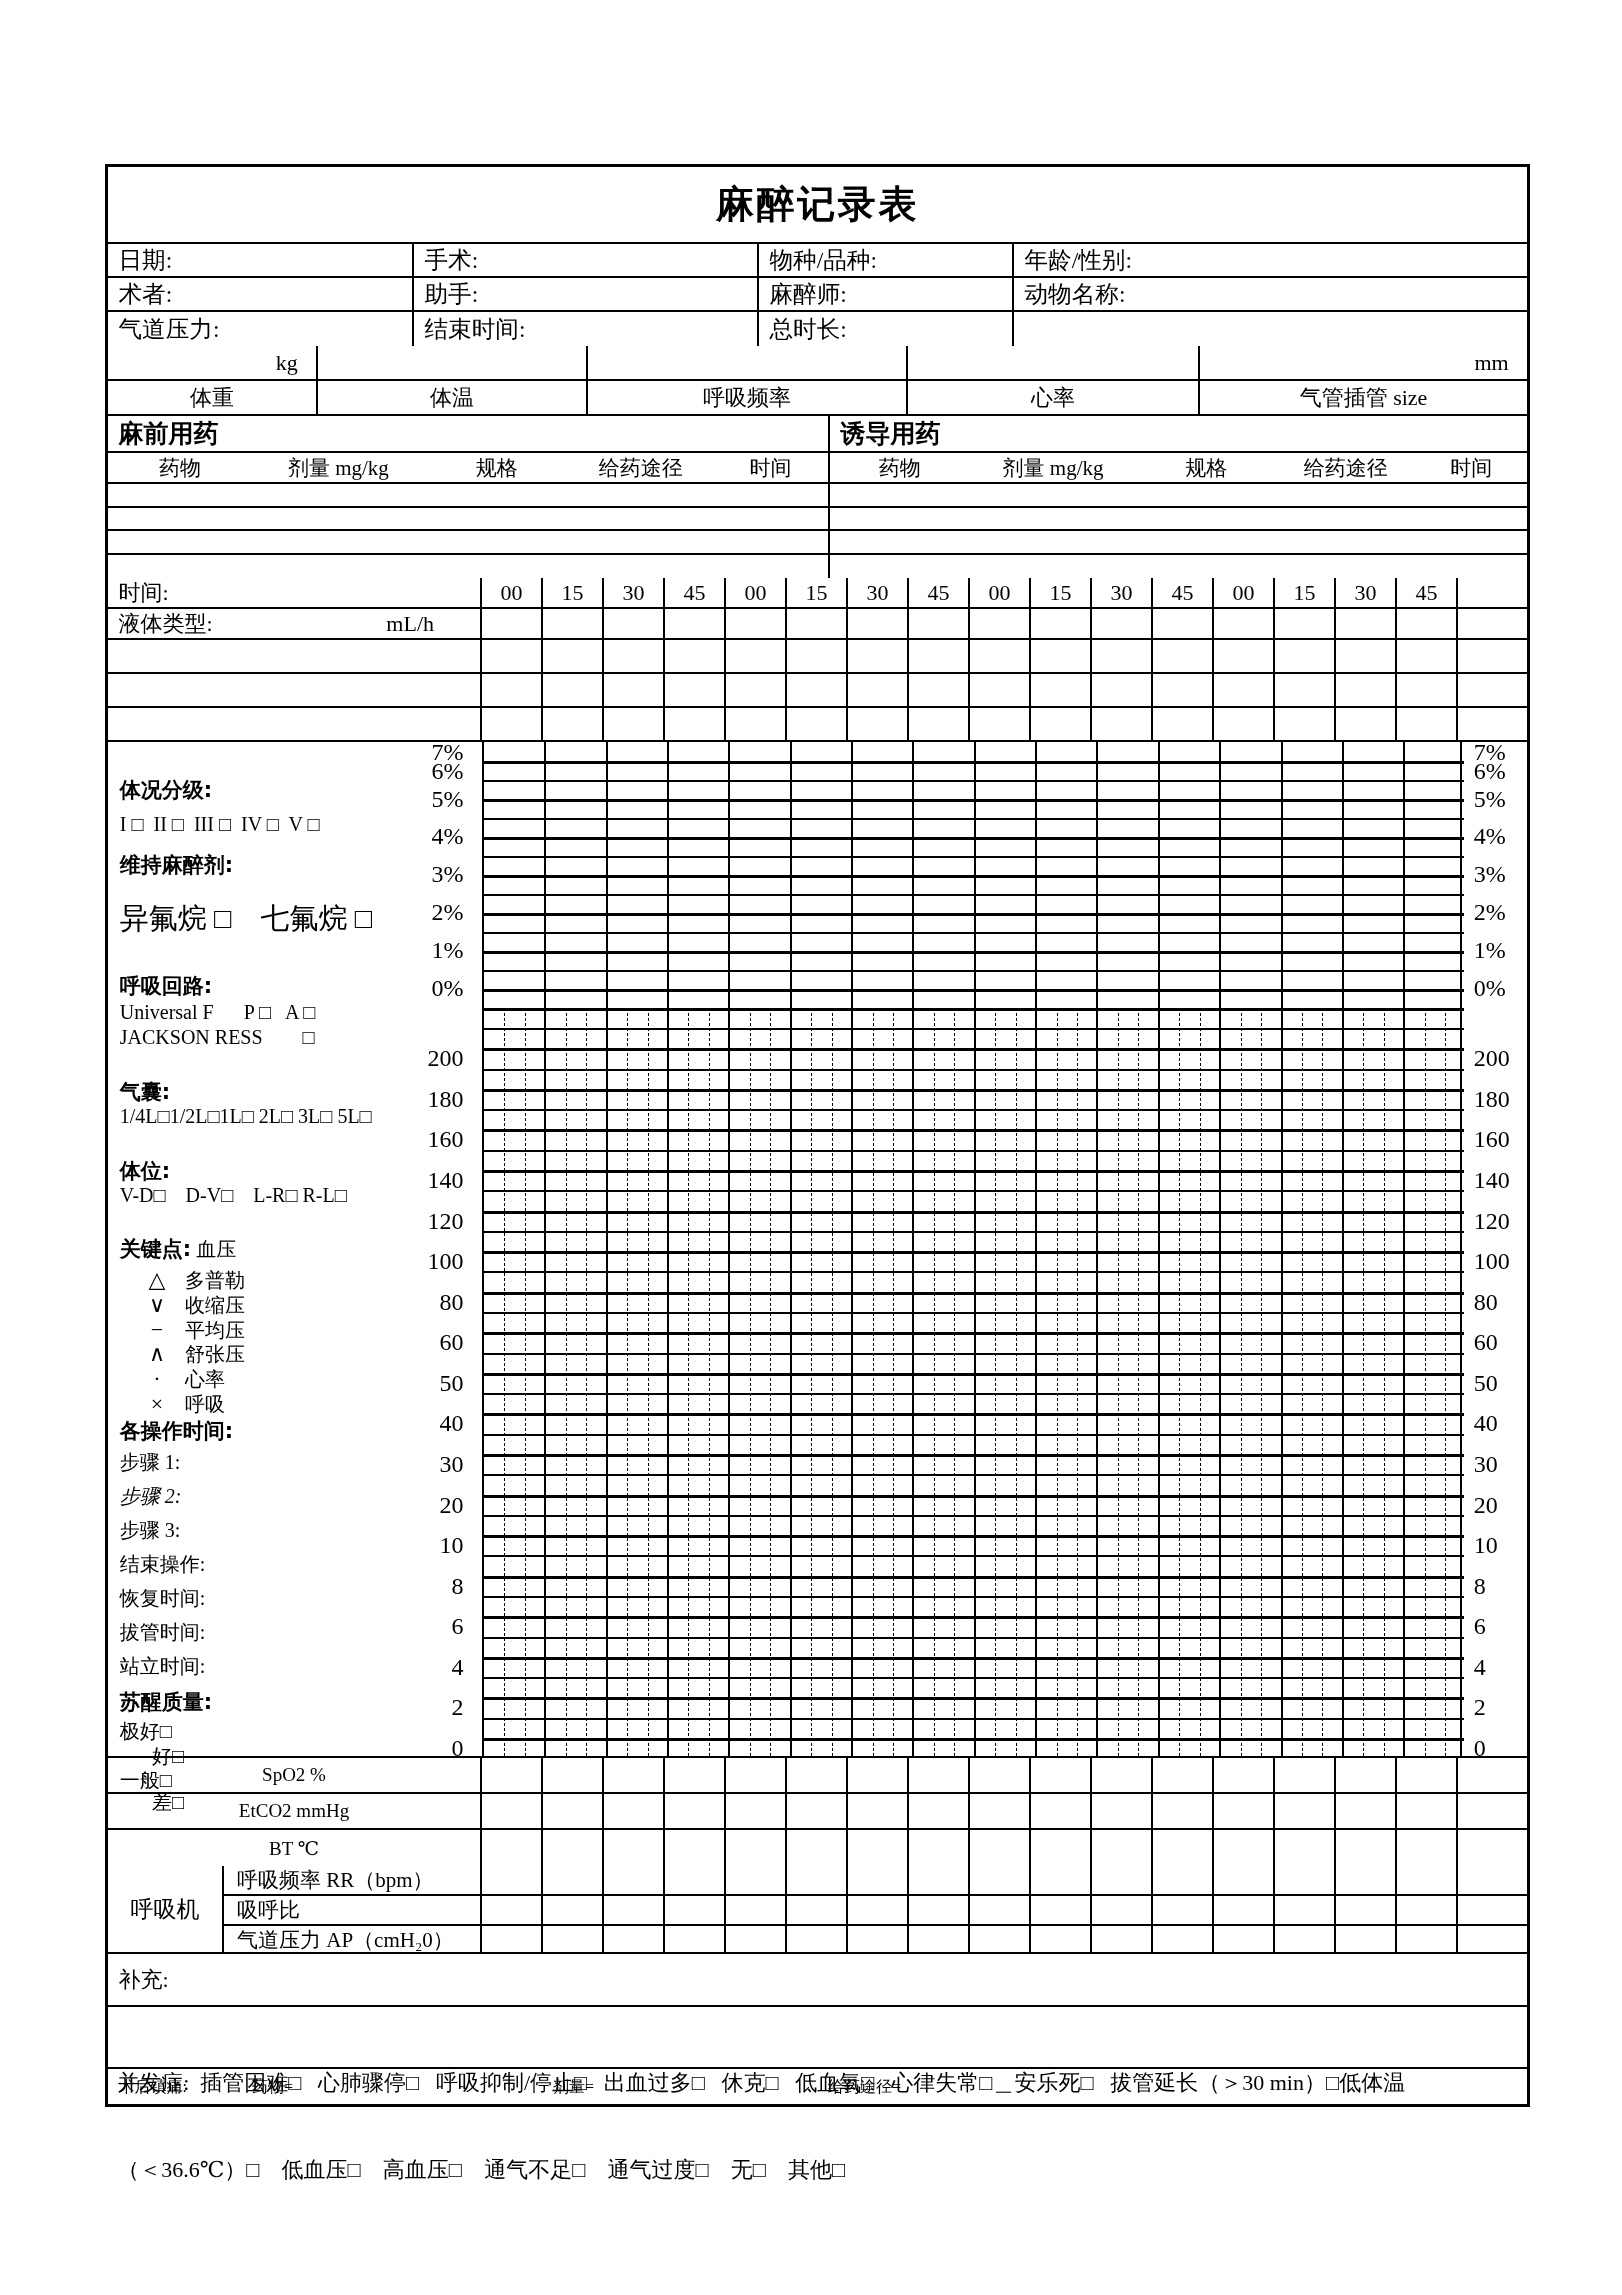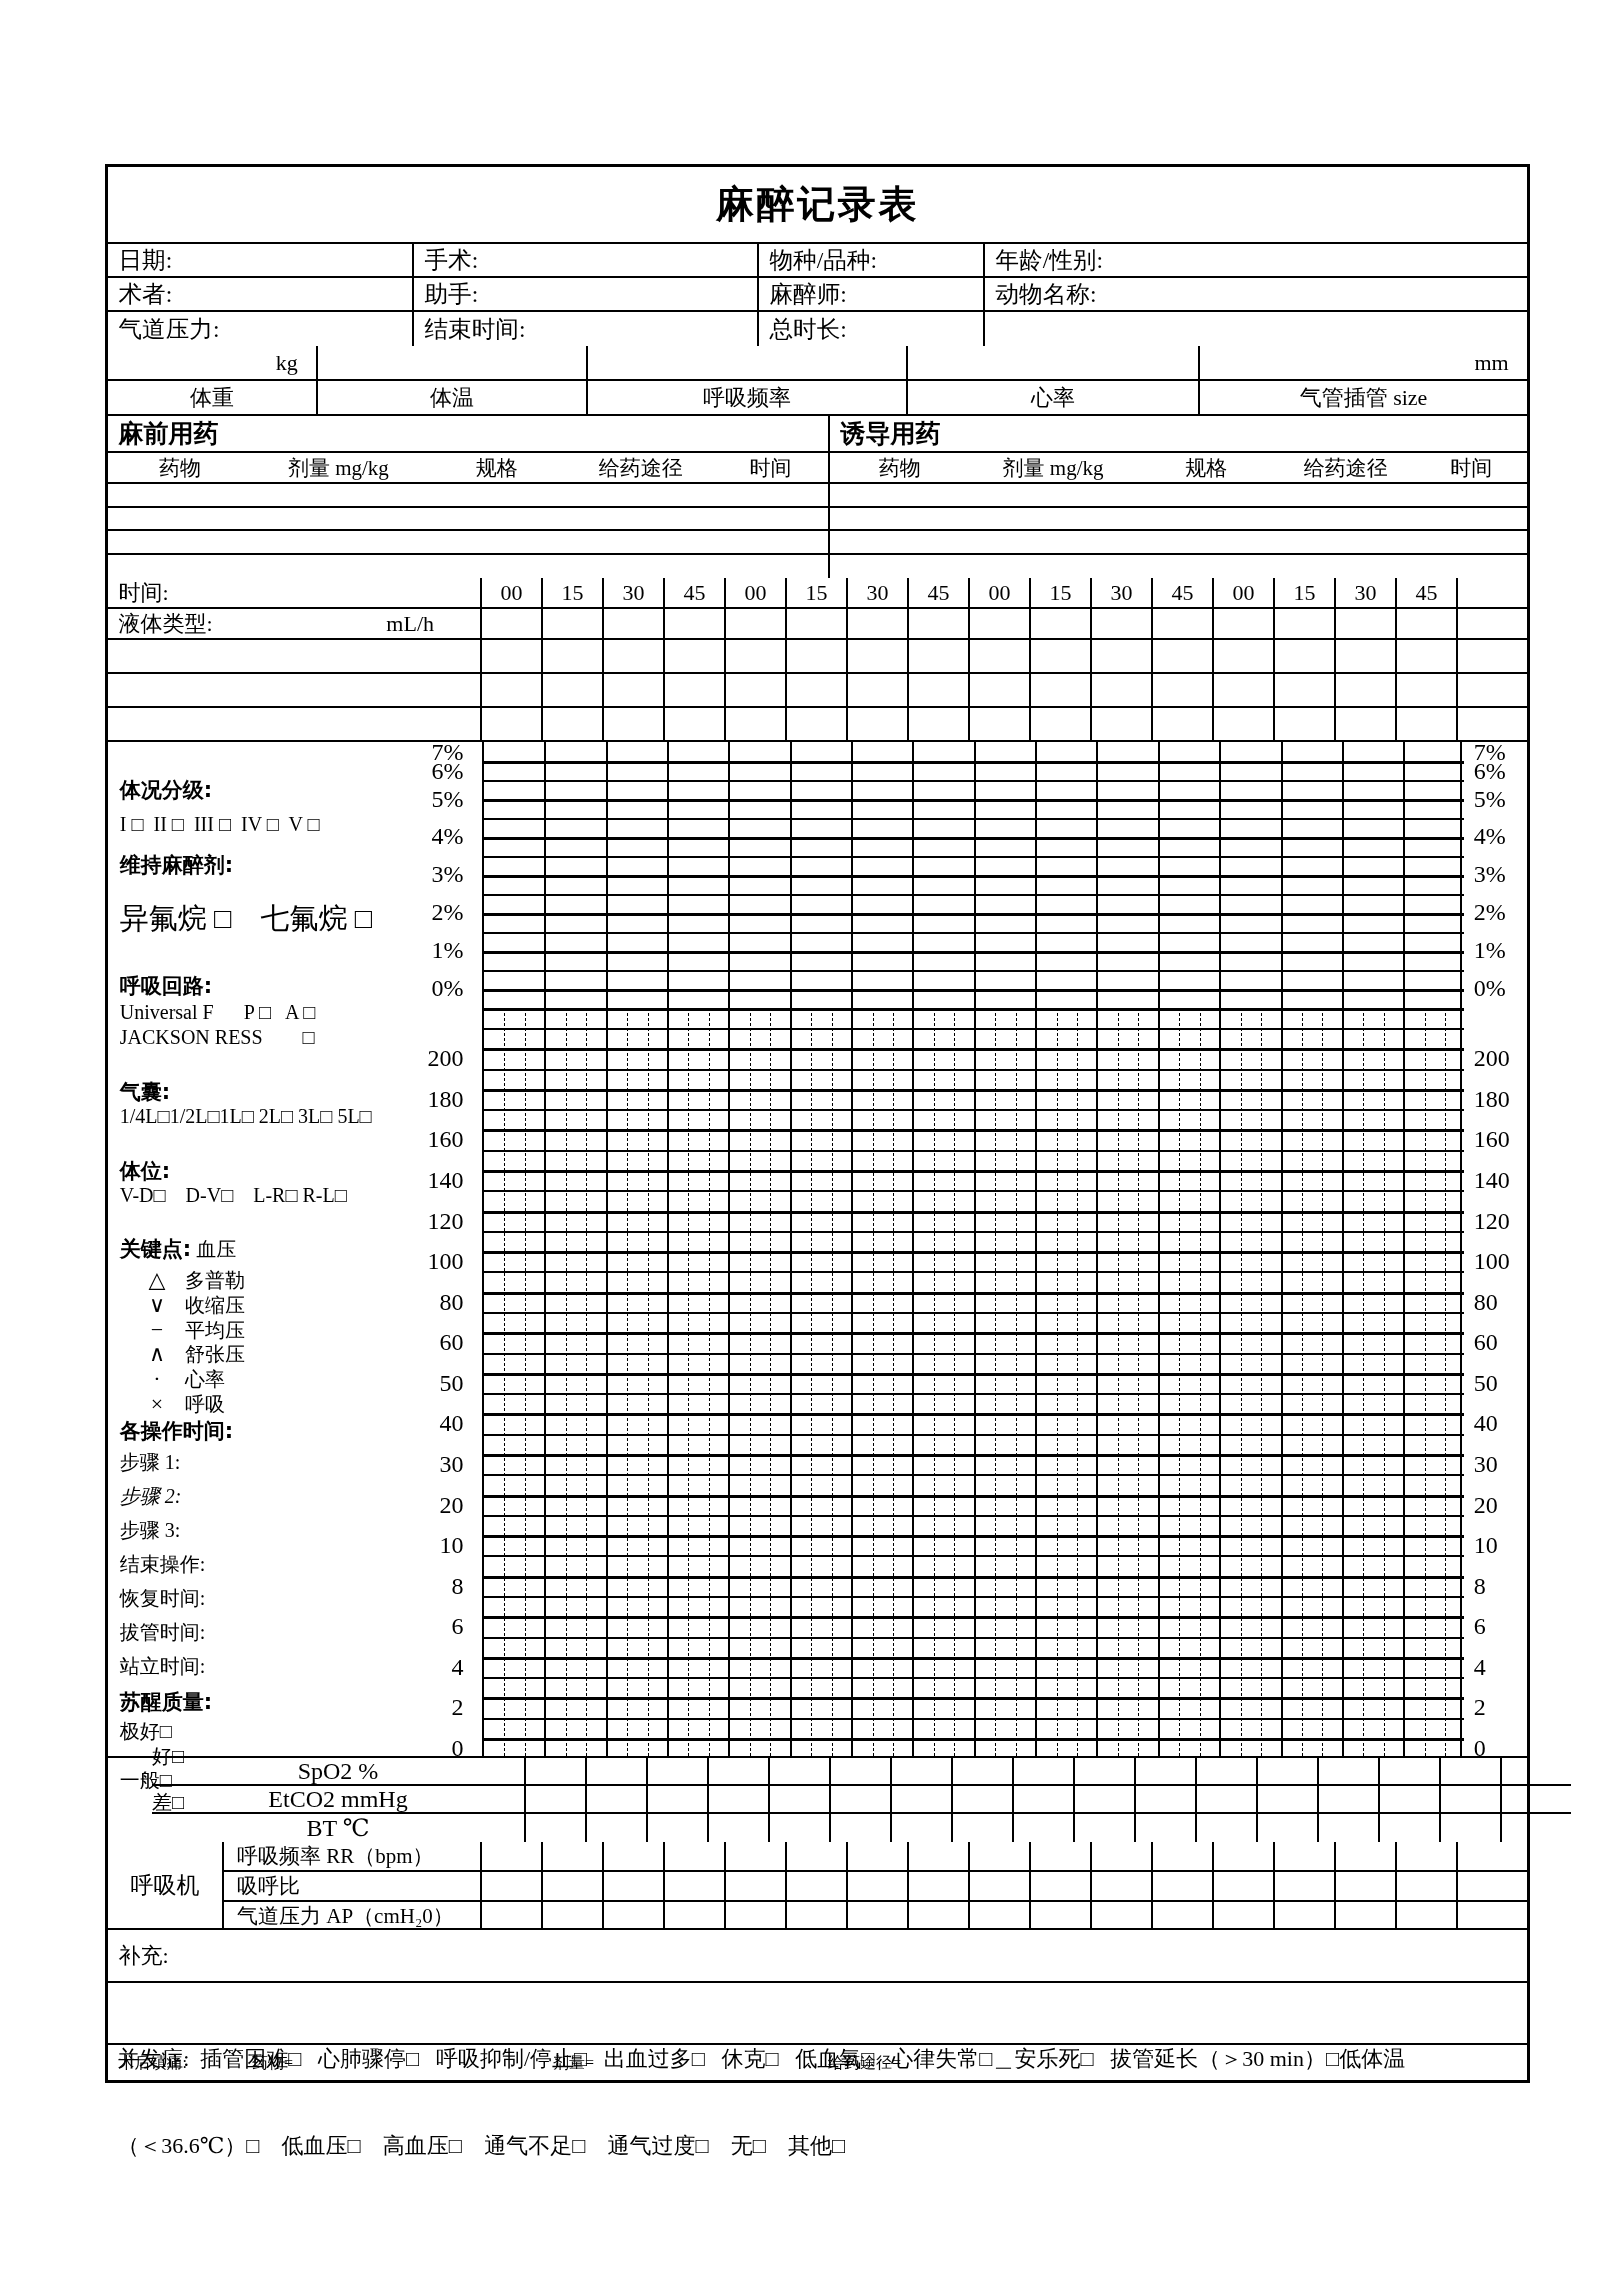--- a/index.html
+++ b/index.html
@@ -22,21 +22,21 @@
   .row:last-child { border-bottom: none; }
   .cellpad { padding-left: 10.5px; display: flex; align-items: center; }
   .vline { border-right: 2px solid #000; }
 
   
   .title-row { height: 77px; display:flex; align-items:center; justify-content:center; border-bottom:2.6px solid #000; }
   .title-row h1 { font-size: 38px; font-weight: bold; letter-spacing: 2.6px; font-family:"DejaVu Sans","Liberation Sans",sans-serif; }
 
   
   .info-row { height: 34px; font-size: 23.6px; }
-  .info-c1 { width: 306px; } .info-c2 { width: 345px; } .info-c3 { width: 226px; } .info-c4 { flex: 1; }
+  .info-c1 { width: 306px; } .info-c2 { width: 345px; } .info-c3 { width: 255px; } .info-c4 { flex: 1; }
 
   
   .vitals-row { height: 35px; font-size: 22px; }
   .v-c1 { width: 210px; } .v-c2 { width: 270px; } .v-c3 { width: 320px; } .v-c4 { width: 292px; } .v-c5 { flex: 1; }
   .vc { display:flex; align-items:center; justify-content:center; }
   .unit-right { display:flex; align-items:center; justify-content:flex-end; padding-right: 18.3px; }
 
   
   .med-head-row { height: 37px; font-size: 25px; font-weight: bold; font-family:"DejaVu Sans","Liberation Sans",sans-serif; }
   .med-half-l { width: 722px; } .med-half-r { flex: 1; }
@@ -65,21 +65,21 @@
   .scale-label { position:absolute; height:29px; line-height:29px; font-size:24px; }
   .scale-left .scale-label { right:10.5px; text-align:right; left:auto; }
   .scale-right .scale-label { left:11.8px; }
   .grid { position:absolute; left:374px; top:0; width:982px; height:100%; border-left:2px solid #000; }
   .hline { position:absolute; left:0; width:100%; background:#000; }
   .hline.thin { height:1.3px; } .hline.thick { height:2.6px; }
   .vsolid { position:absolute; top:0; bottom:0; width:2px; background:#000; }
   .vdash { position:absolute; width:0; border-left:1.3px dashed #000; }
 
   
-  .mon-row { height: 28px; font-size: 24px; margin-left: 44px; }
+  .mon-row { height: 36px; font-size: 19px; }
   .mon-label { display:flex; align-items:center; justify-content:center; }
   .vent-row { height: 88px; border-bottom: 2.6px solid #000; display:flex; }
   .vent-main-label { width: 116px; border-right:2px solid #000; display:flex; align-items:center; justify-content:center; font-size:23px; }
   .vent-right { flex:1; display:flex; flex-direction:column; }
   .vent-sub { flex:1; display:flex; border-bottom:2px solid #000; font-size:21px; }
   .vent-sub:last-child { border-bottom:none; }
   .vent-sub-label { width: 258px; border-right:2px solid #000; display:flex; align-items:center; padding-left:13px; }
 
   
   .supp-row { height: 53px; font-size: 22px; }

